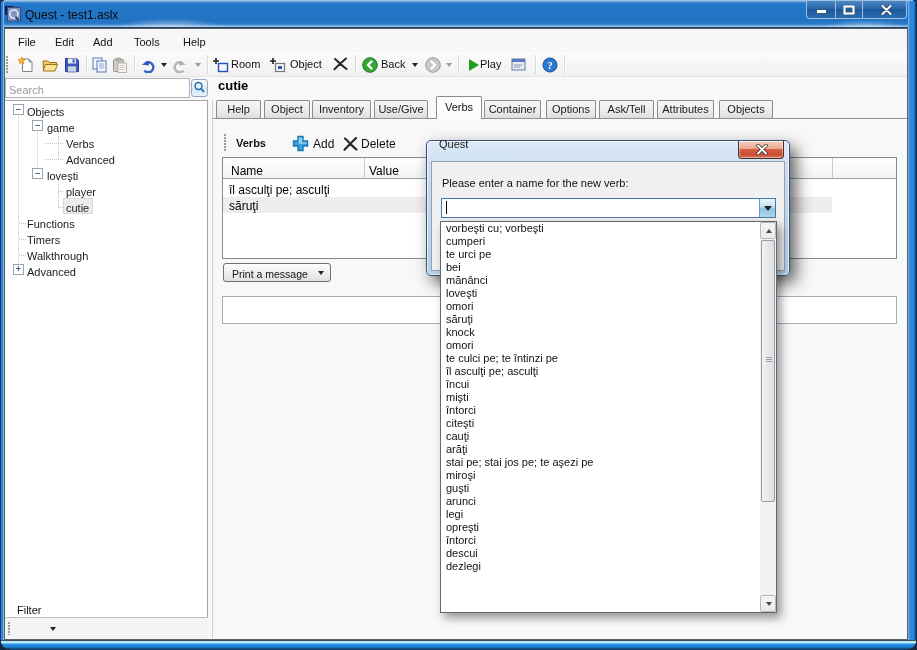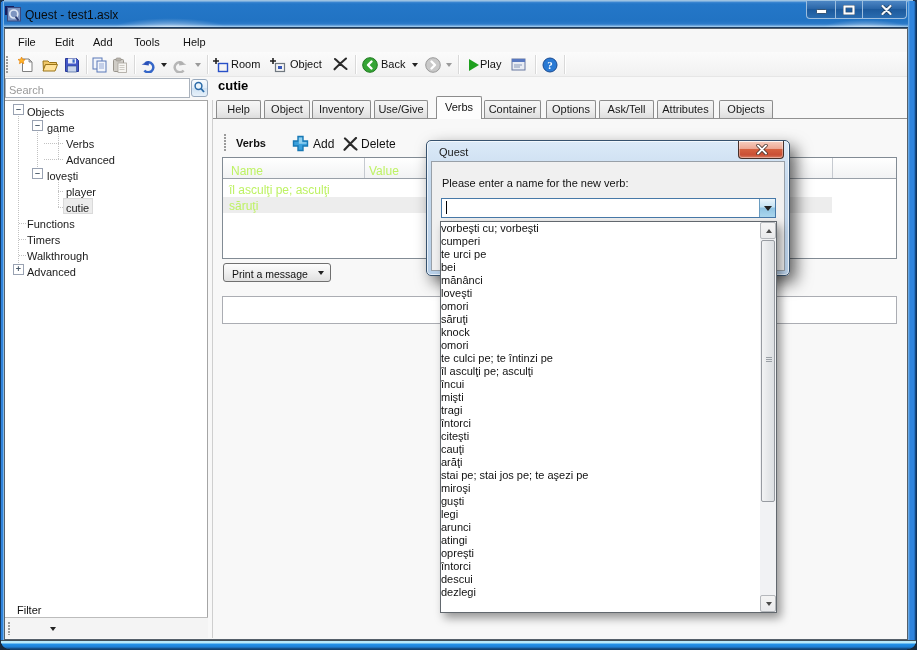--- a/index.html
+++ b/index.html
@@ -49,37 +49,37 @@
 #vgrip{left:224px;top:133px;height:19px}
 #verbslbl{left:236px;top:137px;font-weight:bold}
 #addlbl{left:313px;top:137px;font-size:12px}
 #dellbl{left:361px;top:137px;font-size:12px}
 
 #table{left:222px;top:157px;width:675px;height:102px;background:#fff;border:1px solid #828b94}
 #thead{left:223px;top:158px;width:673px;height:21px;background:linear-gradient(#fff,#f1f2f3)}
 #theadline{left:223px;top:178px;width:673px;height:1px;background:#99a0a8}
 .hdiv{position:absolute;top:158px;width:1px;height:20px;background:#c6cad0}
 #row2{left:223px;top:197px;width:609px;height:16px;background:#ededed}
-.cell{position:absolute;color:#bef264;font-size:12px}
+.cell{position:absolute;color:#000000;font-size:12px}
 
 #printbtn{left:223px;top:263px;width:108px;height:19px;border:1px solid #707070;border-radius:3px;background:linear-gradient(#fcfcfc,#eee 55%,#e0e0e0)}
 
 #msgarea{left:222px;top:296px;width:675px;height:28px;background:#fff;border:1px solid #abadb3}
 
 #dialog{left:426px;top:140px;width:364px;height:136px;border:1px solid #37526e;border-radius:5px;background:linear-gradient(#dceaf8,#c6daee 30%,#b7cfe8);box-shadow:6px 7px 16px rgba(0,0,0,.62),inset 0 0 0 1px rgba(255,255,255,.65);z-index:10}
-#dtitle{left:439px;top:146px;color:#1a1a1a;z-index:11}
+#dtitle{left:439px;top:138px;color:#1a1a1a;z-index:11}
 #dclose{left:738px;top:141px;width:46px;height:18px;border:1px solid #46302a;border-top:none;border-radius:0 0 4px 4px;background:linear-gradient(#f6cfc0 0,#eda995 44%,#d5603f 50%,#c94f35 82%,#da8166 100%);box-shadow:inset 0 1px 0 rgba(255,255,255,.7),inset 0 0 0 1px rgba(255,255,255,.35);z-index:11}
 #dcontent{left:431px;top:161px;width:354px;height:110px;background:#f0f0f0;border:1px solid #98a0a8;z-index:11}
 #dlabel{left:442px;top:177px;color:#111;z-index:12}
 #combo{left:441px;top:198px;width:335px;height:20px;background:#fff;border:1px solid #4779a8;z-index:12}
 #combobtn{left:759px;top:199px;width:16px;height:18px;background:linear-gradient(#eaf5fb,#c4e2f3 45%,#8fc3e2 50%,#abd7ee);border-left:1px solid #6a9cc0;z-index:13}
 #caret{left:446px;top:201px;width:1px;height:13px;background:#000;z-index:13}
 
 #list{left:440px;top:221px;width:337px;height:392px;background:#fff;border:1px solid #62686e;box-shadow:4px 5px 9px rgba(0,0,0,.4);z-index:20}
-#list .it{height:13px;line-height:13px;white-space:nowrap}
+#list .it{height:13px;line-height:13px;padding-left:5px;white-space:nowrap}
 #sbar{position:absolute;right:0;top:0;width:16px;height:390px;background:#f1f2f4}
 .sbtn{position:absolute;left:0;width:16px;height:17px;background:linear-gradient(#f4f4f4,#e9eaec);border:1px solid #b5b8bc;border-radius:2px}
 .arr{position:absolute;left:4.5px;width:0;height:0;border-left:3.5px solid transparent;border-right:3.5px solid transparent}
 #thumb{position:absolute;left:1px;top:18px;width:14px;height:262px;background:linear-gradient(90deg,#f2f3f4,#e6e8ea 50%,#dcdfe2);border:1px solid #979ba1;border-radius:2px}
 #gripm{position:absolute;left:4px;top:116px;width:6px;height:6px;background-image:repeating-linear-gradient(#9aa0a6 0,#9aa0a6 1px,rgba(0,0,0,0) 1px,rgba(0,0,0,0) 2px)}
 #glow1{left:90px;top:14px;width:160px;height:28px;background:radial-gradient(ellipse 80px 14px at center,rgba(255,255,255,.55),rgba(255,255,255,0) 70%);}
 #glow2{left:800px;top:16px;width:130px;height:24px;background:radial-gradient(ellipse 60px 12px at center,rgba(255,255,255,.5),rgba(255,255,255,0) 70%);}
 .corner{width:10px;height:10px;z-index:40}
 </style></head>
 <body>
@@ -328,31 +328,29 @@
       <div class="it">mănânci</div>
       <div class="it">loveşti</div>
       <div class="it">omori</div>
       <div class="it">săruţi</div>
       <div class="it">knock</div>
       <div class="it">omori</div>
       <div class="it">te culci pe; te întinzi pe</div>
       <div class="it">îl asculţi pe; asculţi</div>
       <div class="it">încui</div>
       <div class="it">mişti</div>
-      <div class="it">tragi</div>
       <div class="it">întorci</div>
       <div class="it">citeşti</div>
       <div class="it">cauţi</div>
       <div class="it">arăţi</div>
       <div class="it">stai pe; stai jos pe; te aşezi pe</div>
       <div class="it">miroşi</div>
       <div class="it">guşti</div>
+      <div class="it">arunci</div>
       <div class="it">legi</div>
-      <div class="it">arunci</div>
-      <div class="it">atingi</div>
       <div class="it">opreşti</div>
       <div class="it">întorci</div>
       <div class="it">descui</div>
       <div class="it">dezlegi</div>
 </div>
 <div id="sbar">
  <div class="sbtn" style="top:0">
         <div class="arr" style="top:6px;border-bottom:4.5px solid #4a4a4a"></div>
       </div>
  <div class="sbtn" style="top:373px">

